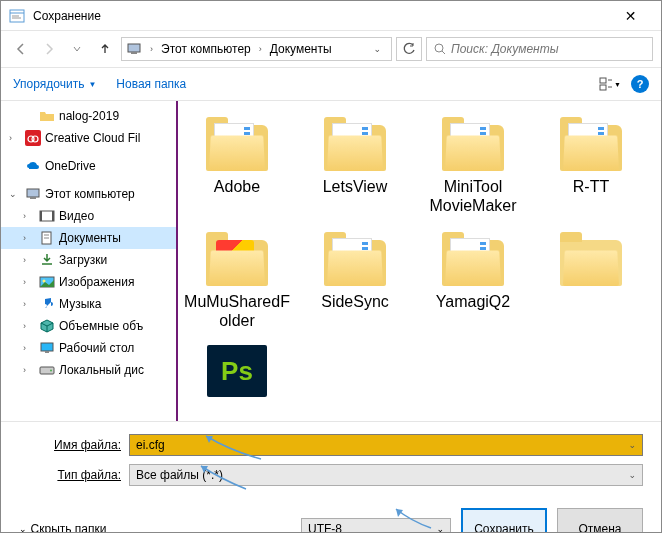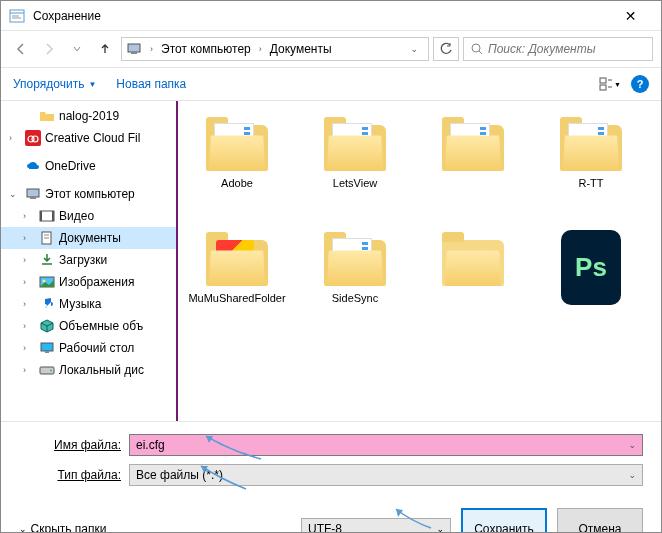--- a/index.html
+++ b/index.html
@@ -12,21 +12,21 @@
 
 .navbar { height: 36px; display: flex; align-items: center; padding: 4px 8px; gap: 4px; }
 .nav-btn { width: 24px; height: 24px; display: flex; align-items: center; justify-content: center; cursor: pointer; color: #888; }
 .nav-btn.active { color: #000; }
 .breadcrumb { flex: 1; height: 24px; border: 1px solid #ccc; display: flex; align-items: center; padding: 0 4px; background: #fff; }
 .breadcrumb .bc-icon { width: 16px; height: 16px; margin-right: 4px; }
 .breadcrumb .sep { padding: 0 4px; color: #555; font-size: 9px; }
 .breadcrumb .seg { padding: 0 4px; cursor: pointer; }
 .breadcrumb .drop { margin-left: auto; padding: 0 6px; color: #555; font-size: 9px; }
 .refresh-btn { width: 26px; height: 24px; border: 1px solid #ccc; display: flex; align-items: center; justify-content: center; cursor: pointer; }
-.search-box { width: 190px; height: 24px; border: 1px solid #ccc; display: flex; align-items: center; padding: 0 6px; }
+.search-box { width: 227px; height: 24px; border: 1px solid #ccc; display: flex; align-items: center; padding: 0 6px; }
 .search-box input { border: none; outline: none; flex: 1; color: #666; font-style: italic; font-size: 12px; }
 
 .toolbar { height: 34px; border-top: 1px solid #e5e5e5; border-bottom: 1px solid #e5e5e5; display: flex; align-items: center; padding: 0 12px; gap: 20px; background: #fff; }
 .toolbar .tb-item { color: #0066cc; cursor: pointer; display: flex; align-items: center; gap: 4px; }
 .toolbar .tb-right { margin-left: auto; display: flex; gap: 10px; align-items: center; }
 .tb-icon-btn { width: 22px; height: 22px; display: flex; align-items: center; justify-content: center; cursor: pointer; }
 .help-btn { width: 18px; height: 18px; border-radius: 50%; background: #0078d7; color: #fff; display: flex; align-items: center; justify-content: center; font-weight: bold; font-size: 11px; }
 
 .body-area { display: flex; height: 320px; }
 .tree { width: 177px; overflow: hidden; padding: 4px 0; border-right: 2px solid #701a75; }
@@ -36,32 +36,32 @@
 .tree-item.selected { background: #cce8ff; }
 .tree-item.indent1 { padding-left: 22px; }
 
 .content { flex: 1; overflow: auto; padding: 10px 0 0 0; display: flex; flex-wrap: wrap; align-content: flex-start; }
 .folder-item { width: 118px; height: 115px; display: flex; flex-direction: column; align-items: center; padding: 4px; cursor: pointer; }
 .folder-icon { width: 62px; height: 56px; position: relative; margin-bottom: 6px; }
 .folder-back { position: absolute; bottom: 0; width: 62px; height: 46px; background: #f2d071; border-radius: 2px 6px 2px 2px; }
 .folder-back::before { content: ''; position: absolute; top: -8px; left: 0; width: 22px; height: 10px; background: #f2d071; border-radius: 3px 3px 0 0; }
 .folder-paper { position: absolute; bottom: 4px; left: 8px; width: 40px; height: 44px; background: #fff; border: 1px solid #ddd; }
 .folder-front { position: absolute; bottom: 0; left: 3px; width: 56px; height: 38px; background: linear-gradient(to bottom, #ffe9a8, #f5ce6a); border-radius: 2px; transform: perspective(60px) rotateX(6deg); transform-origin: bottom; }
-.folder-label { text-align: center; font-size: 11px; line-height: 1.2; word-break: break-word; }
+.folder-label { text-align: center; font-size: 16px; line-height: 1.2; word-break: break-word; }
 .paper-stripe { position: absolute; right: 3px; top: 3px; bottom: 3px; width: 6px; background: repeating-linear-gradient(to bottom, #4a9eee 0 3px, #fff 3px 5px); }
 .mumu-thumb { position: absolute; bottom: 4px; left: 10px; width: 38px; height: 42px; background: linear-gradient(135deg, #ff3b30 0 33%, #ffcc00 33% 66%, #34c759 66% 100%); border-radius: 3px; }
-.ps-icon { width: 60px; height: 75px; background: #001e36; border-radius: 10px; display: flex; align-items: center; justify-content: center; color: #86efac; font-weight: bold; font-size: 26px; font-family: Arial, sans-serif; }
+.ps-icon { width: 60px; height: 52px; background: #001e36; border-radius: 2px; display: flex; align-items: center; justify-content: center; color: #84cc16; font-weight: bold; font-size: 26px; font-family: Arial, sans-serif; }
 .plain-folder .folder-back { background: #f5d986; }
 .plain-folder .folder-front { background: linear-gradient(to bottom, #ffe9a8, #f5ce6a); }
 
 .form-area { padding: 12px 18px 6px 18px; border-top: 1px solid #e5e5e5; }
 .form-row { display: flex; align-items: center; margin-bottom: 8px; }
 .form-row label { width: 110px; text-align: right; padding-right: 8px; }
 .form-row label u { text-decoration: underline; }
-.form-row .field { flex: 1; height: 22px; border: 1px solid #7a7a7a; padding: 0 6px; display: flex; align-items: center; background: #f9a8d4; position: relative; }
+.form-row .field { flex: 1; height: 22px; border: 1px solid #7a7a7a; padding: 0 6px; display: flex; align-items: center; background: #eab308; position: relative; }
 .form-row .field.combo { background: #e8e8e8; border: 1px solid #adadad; }
 .form-row .field .drop { margin-left: auto; font-size: 9px; color: #555; }
 .form-row input { border: none; outline: none; flex: 1; font-size: 12px; background: transparent; }
 
 .footer { display: flex; align-items: center; padding: 8px 18px 12px 18px; gap: 10px; }
 .hide-folders { display: flex; align-items: center; gap: 4px; cursor: pointer; }
 .hide-folders .chev { font-size: 9px; }
 .footer-spacer { flex: 1; }
 .enc-label { margin-right: 4px; margin-top: 16px; }
 .enc-combo { width: 150px; height: 22px; border: 1px solid #adadad; background: #e8e8e8; display: flex; align-items: center; padding: 0 6px; }
@@ -307,20 +307,21 @@
       <div class="folder-label">LetsView</div>
     </div>
     <div class="folder-item">
       <div class="folder-icon">
           <div class="folder-back"></div>
           <div class="folder-paper">
             <div class="paper-stripe"></div>
           </div>
           <div class="folder-front"></div>
         </div>
+      <div class="folder-label">MiniTool MovieMaker</div>
     </div>
     <div class="folder-item">
       <div class="folder-icon">
           <div class="folder-back"></div>
           <div class="folder-paper">
             <div class="paper-stripe"></div>
           </div>
           <div class="folder-front"></div>
         </div>
       <div class="folder-label">R-TT</div>
@@ -335,20 +336,30 @@
     </div>
     <div class="folder-item">
       <div class="folder-icon">
           <div class="folder-back"></div>
           <div class="folder-paper">
             <div class="paper-stripe"></div>
           </div>
           <div class="folder-front"></div>
         </div>
       <div class="folder-label">SideSync</div>
+    </div>
+    <div class="folder-item">
+      <div class="folder-icon">
+          <div class="folder-back"></div>
+          <div class="folder-paper">
+            <div class="paper-stripe"></div>
+          </div>
+          <div class="folder-front"></div>
+        </div>
+      <div class="folder-label">YamagiQ2</div>
     </div>
     <div class="folder-item">
       <div class="folder-icon plain-folder">
           <div class="folder-back"></div>
           <div class="folder-front"></div>
         </div>
     </div>
     <div class="folder-item">
       <div class="ps-icon">Ps</div>
     </div>

